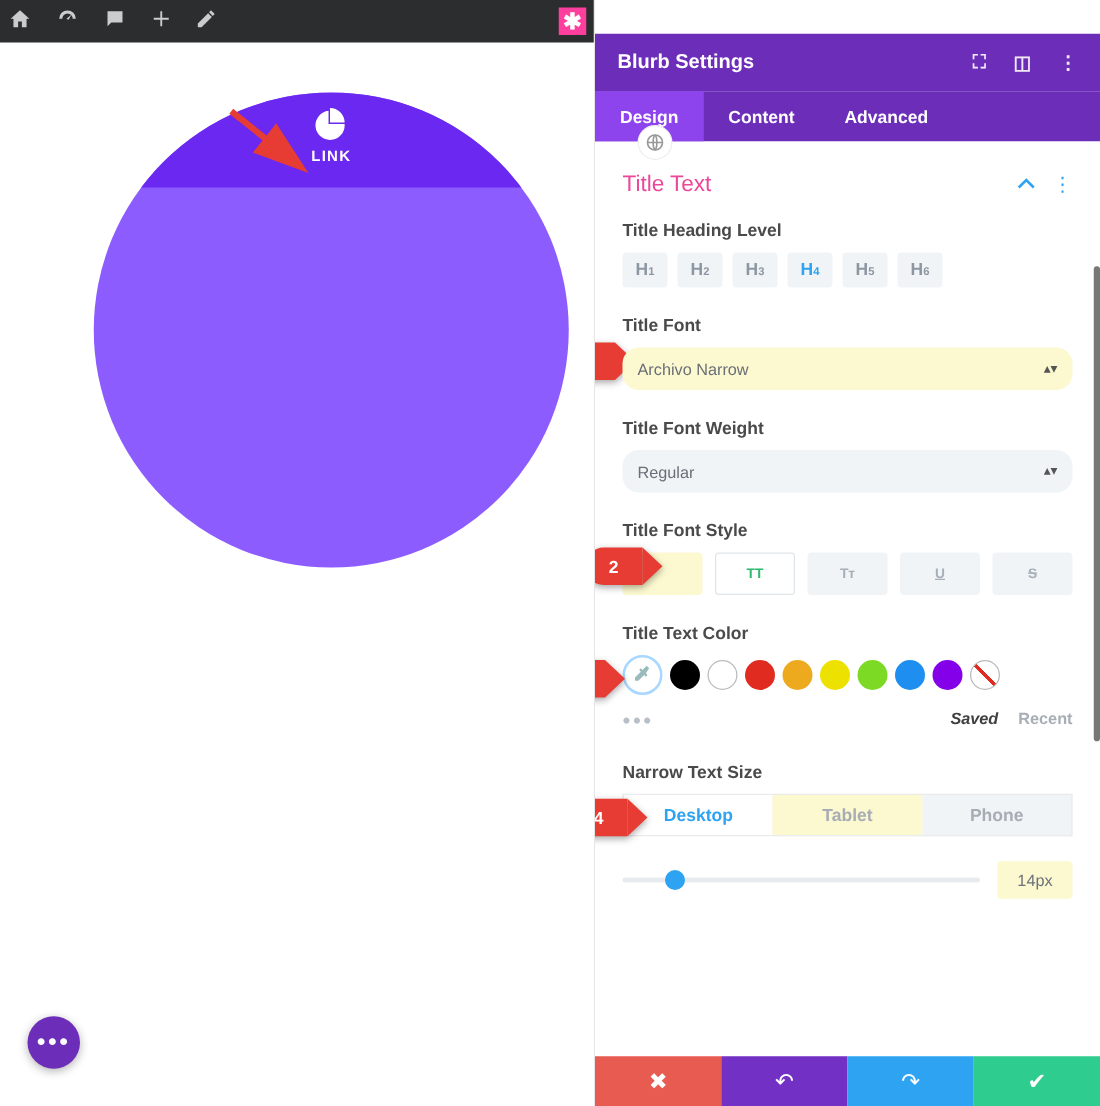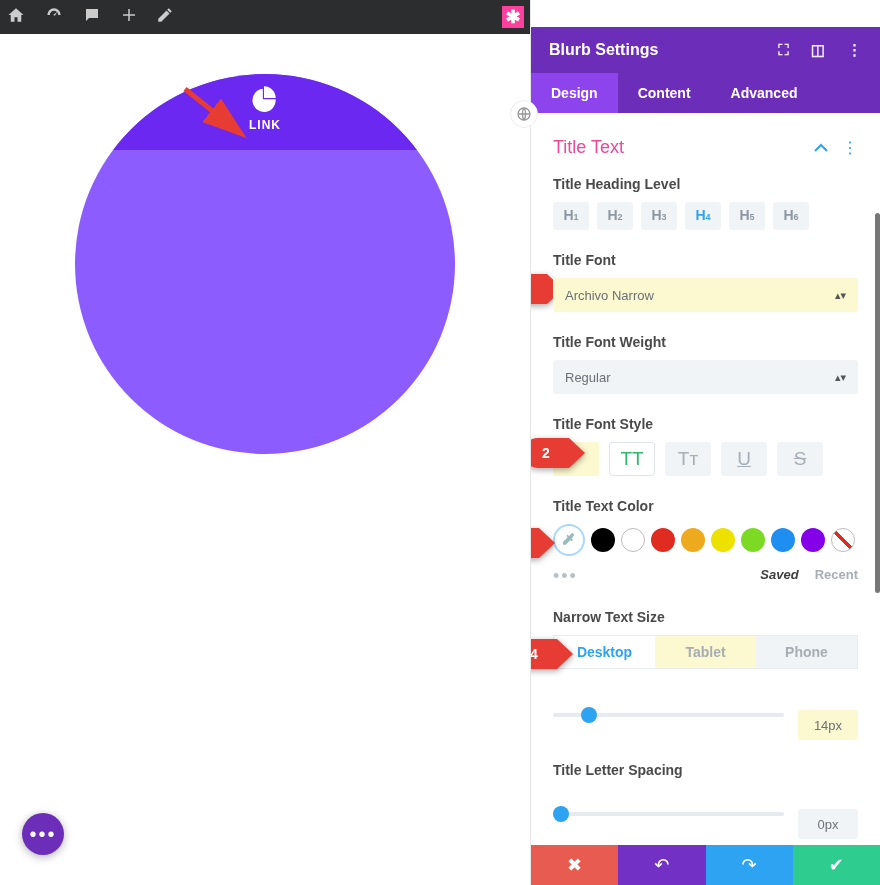--- a/index.html
+++ b/index.html
@@ -41,26 +41,26 @@
   .section-head .right { margin-left: auto; display: flex; align-items: center; gap: 14px; color: #2ea3f2; }
 
   .field { margin-bottom: 22px; }
   .field-label { font-size: 14px; color: #4a4a4a; font-weight: 600; margin-bottom: 10px; }
 
   .h-levels { display: flex; gap: 8px; }
   .h-btn { width: 36px; height: 28px; background: #f1f4f6; border-radius: 3px; display: flex; align-items: baseline; justify-content: center; color: #8d97a3; font-size: 14px; font-weight: 600; padding-top: 5px; cursor: pointer; }
   .h-btn span.sub { font-size: 9px; }
   .h-btn.active { color: #2ea3f2; }
 
-  .select { width: 100%; height: 34px; background: #f1f4f6; border-radius: 3px; display: flex; align-items: center; padding: 0 12px; font-size: 13px; color: #6a6f77; position: relative; cursor: pointer; }
+  .select { width: 100%; height: 34px; background: #f1f4f6; border-radius: 13px; display: flex; align-items: center; padding: 0 12px; font-size: 13px; color: #6a6f77; position: relative; cursor: pointer; }
   .select.high { background: #fcf8cf; }
   .select .arrows { margin-left: auto; font-size: 11px; color: #555; display: flex; flex-direction: column; line-height: 7px; }
 
   .style-group { display: flex; gap: 10px; }
-  .style-btn { width: 46px; height: 34px; background: #f1f4f6; border-radius: 3px; display: flex; align-items: center; justify-content: center; color: #a6afb8; font-size: 19px; font-weight: 400; cursor: pointer; }
+  .style-btn { width: 64px; height: 34px; background: #f1f4f6; border-radius: 3px; display: flex; align-items: center; justify-content: center; color: #a6afb8; font-size: 11px; font-weight: 700; cursor: pointer; }
   .style-btn.active { color: #2cba6c; border: 1px solid #dfe5e9; background: #fff; }
 
   .align-group { display: flex; gap: 10px; }
   .align-btn { width: 66px; height: 30px; background: #f1f4f6; border-radius: 3px; display: flex; align-items: center; justify-content: center; cursor: pointer; }
   .align-btn svg { fill: #9aa5af; }
 
   .swatches { display: flex; align-items: center; gap: 6px; flex-wrap: wrap; }
   .swatch { width: 24px; height: 24px; border-radius: 50%; cursor: pointer; }
   .swatch.ring { border: 2px solid #a8d8ff; padding: 2px; display:flex; align-items:center; justify-content:center; width:32px; height:32px; }
   .swatch.outline { border: 1px solid #bbb; }
@@ -72,21 +72,21 @@
 
   .device-tabs { display: flex; }
   .device-tab { flex: 1; height: 34px; display: flex; align-items: center; justify-content: center; font-size: 14px; font-weight: 600; cursor: pointer; }
   .device-tab.desktop { background: #fff; color: #2ea3f2; border: 1px solid #e9ecef; border-right: none; }
   .device-tab.tablet { background: #fcf8cf; color: #a7adb4; border-top:1px solid #e9ecef; border-bottom:1px solid #e9ecef;}
   .device-tab.phone { background: #f1f4f6; color: #a7adb4; border: 1px solid #e9ecef; border-left:none;}
 
   .slider-row { display: flex; align-items: center; gap: 14px; margin-top: 20px; }
   .slider-track { flex: 1; height: 4px; background: #e7ebef; border-radius: 3px; position: relative; }
   .slider-thumb { position: absolute; top: -6px; width: 16px; height: 16px; border-radius: 50%; background: #2ea3f2; }
-  .slider-val { width: 60px; height: 30px; background: #f1f4f6; border-radius: 3px; display: flex; align-items: center; justify-content: center; font-size: 13px; color: #6d737a; margin-top: 21px; }
+  .slider-val { width: 60px; height: 30px; background: #f1f4f6; border-radius: 3px; display: flex; align-items: center; justify-content: center; font-size: 13px; color: #6d737a; }
   .slider-val.high { background: #fcf8cf; }
 
   
   .callout { position: absolute; width: 46px; height: 30px; background: #e73c33; border-radius: 15px 0 0 15px; display: flex; align-items: center; justify-content: center; color: #fff; font-weight: 700; font-size: 14px; }
   .callout::after { content: ""; position: absolute; right: -16px; top: 0; border-top: 15px solid transparent; border-bottom: 15px solid transparent; border-left: 16px solid #e73c33; }
   .callout.shadow { filter: drop-shadow(0 2px 3px rgba(0,0,0,.35)); }
 
   
   .action-bar { height: 40px; display: flex; }
   .act { flex: 1; display: flex; align-items: center; justify-content: center; color: #fff; font-size: 18px; cursor: pointer; }
@@ -262,29 +262,20 @@
         <div class="device-tab phone">Phone</div>
       </div>
       <div class="slider-row">
         <div class="slider-track">
             <div class="slider-thumb" style="left:12%"></div>
           </div>
         <div class="slider-val high">14px</div>
       </div>
     </div>
 
-    <div class="field">
-      <div class="field-label">Title Letter Spacing</div>
-      <div class="slider-row" style="margin-top:8px">
-        <div class="slider-track">
-            <div class="slider-thumb" style="left:0"></div>
-          </div>
-        <div class="slider-val">0px</div>
-      </div>
-    </div>
 
   </div>
 
   <div class="action-bar">
     <div class="act close">✖</div>
     <div class="act undo">↶</div>
     <div class="act redo">↷</div>
     <div class="act save">✔</div>
   </div>
 </div>

